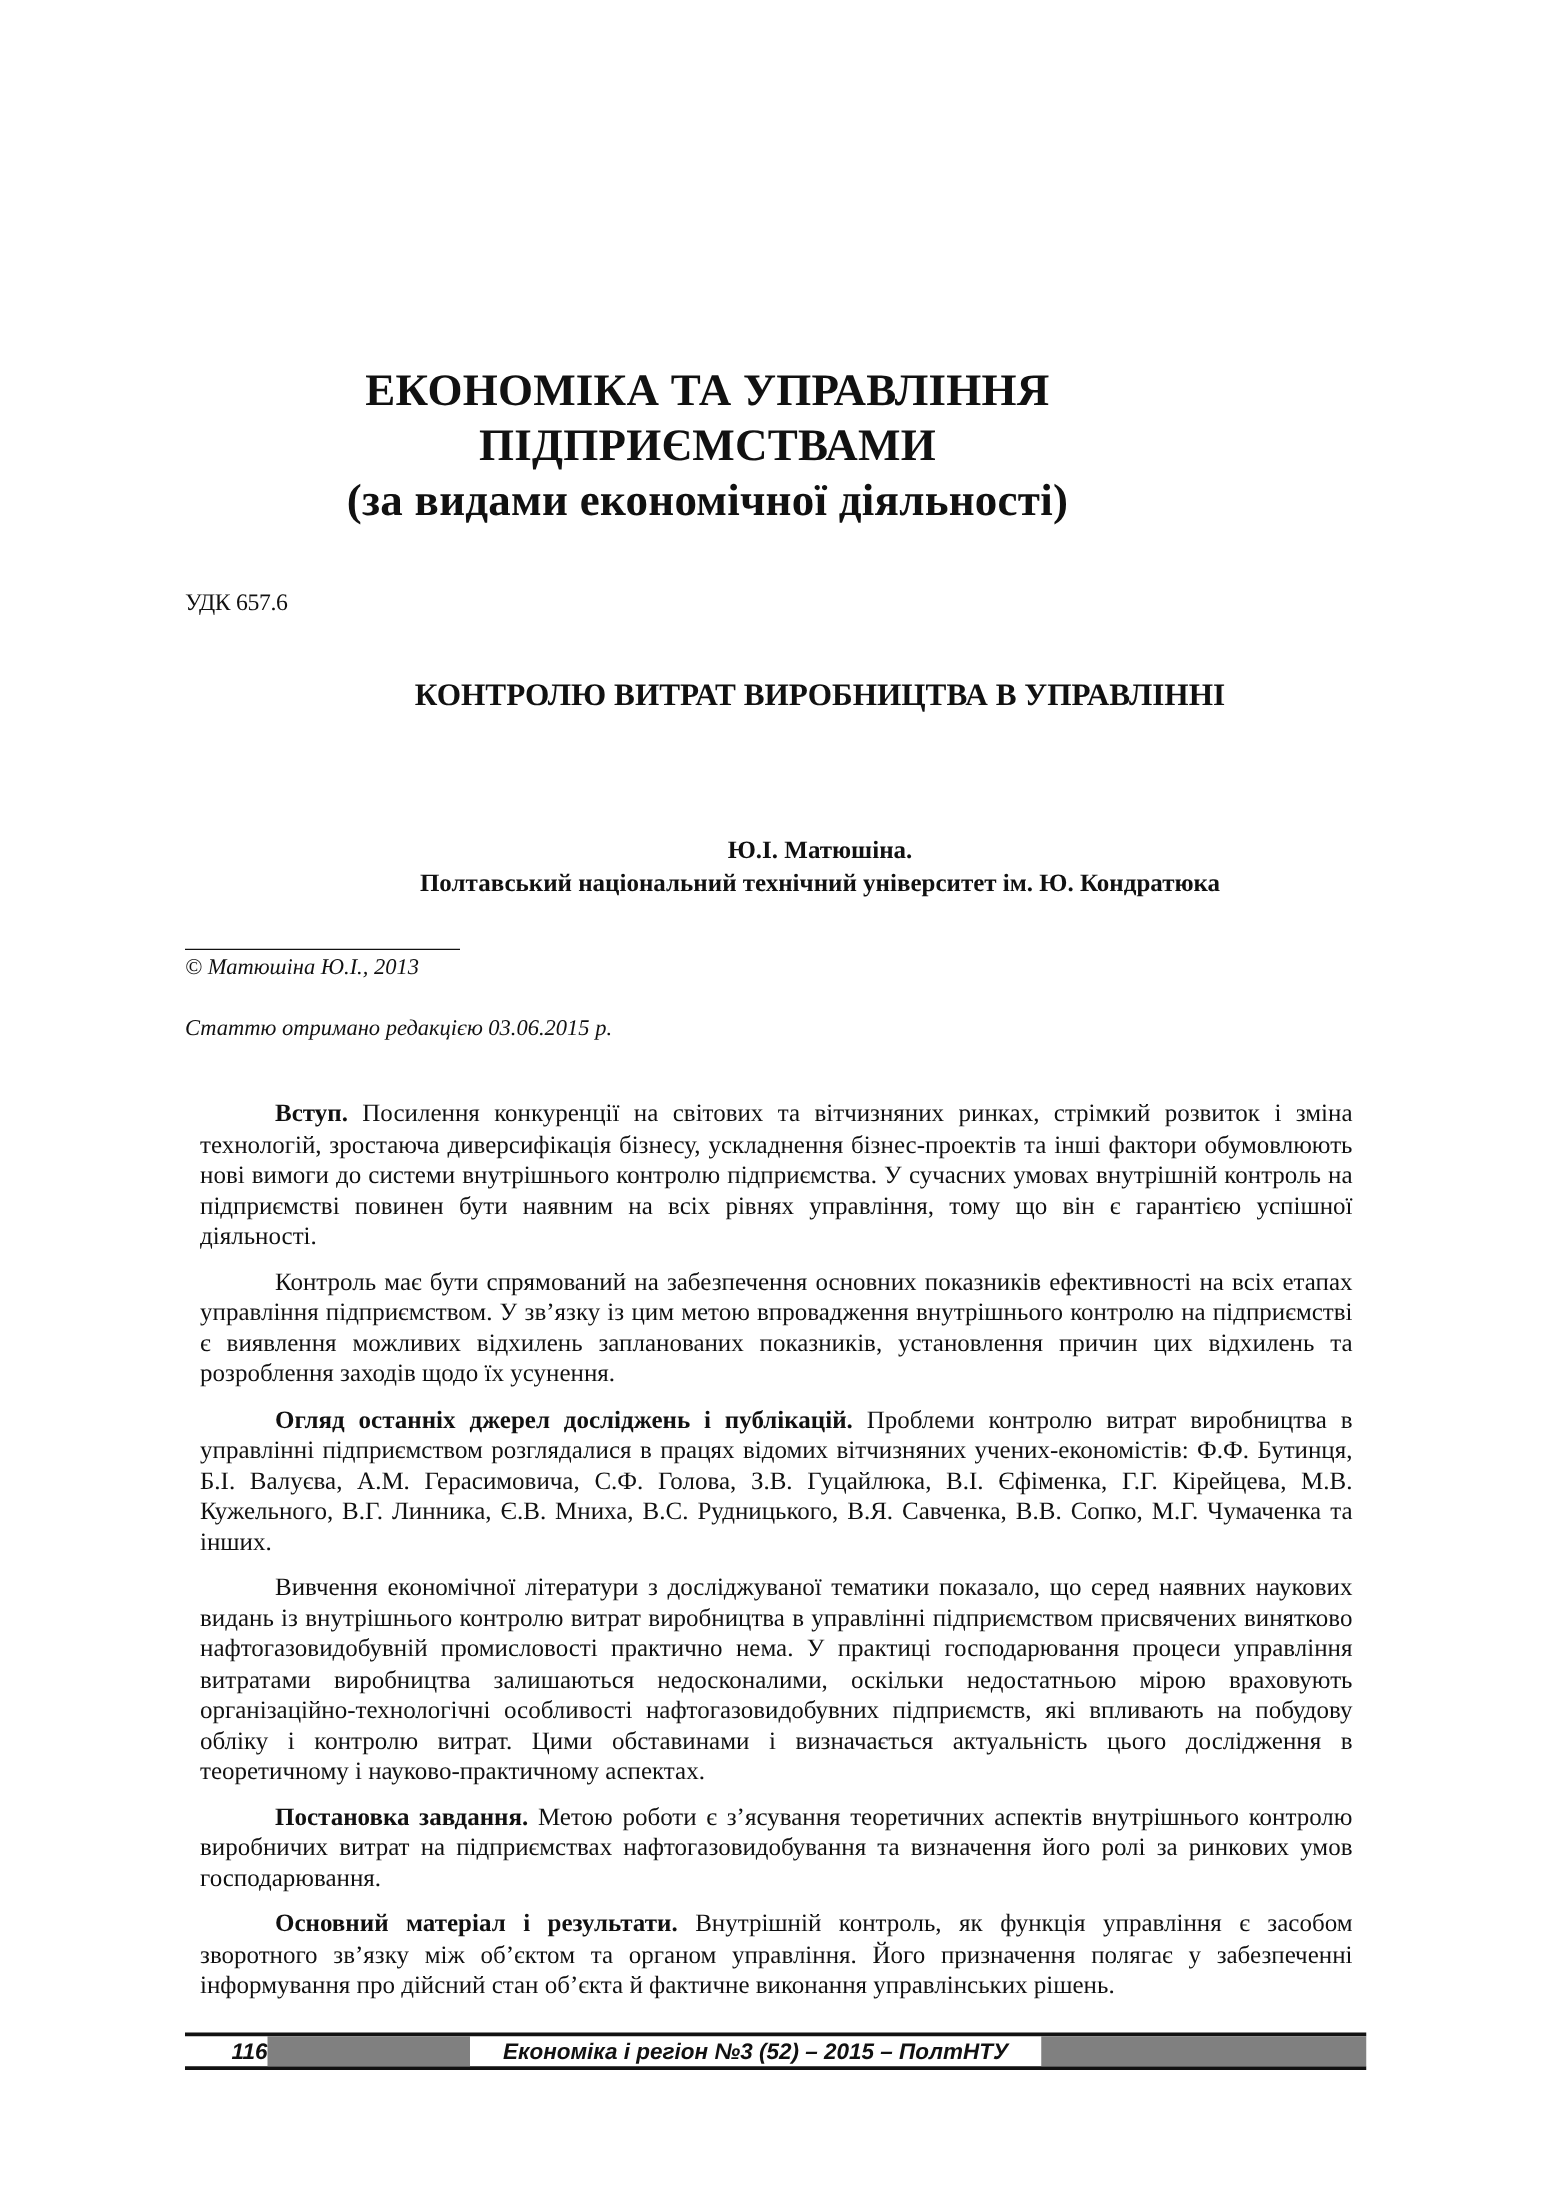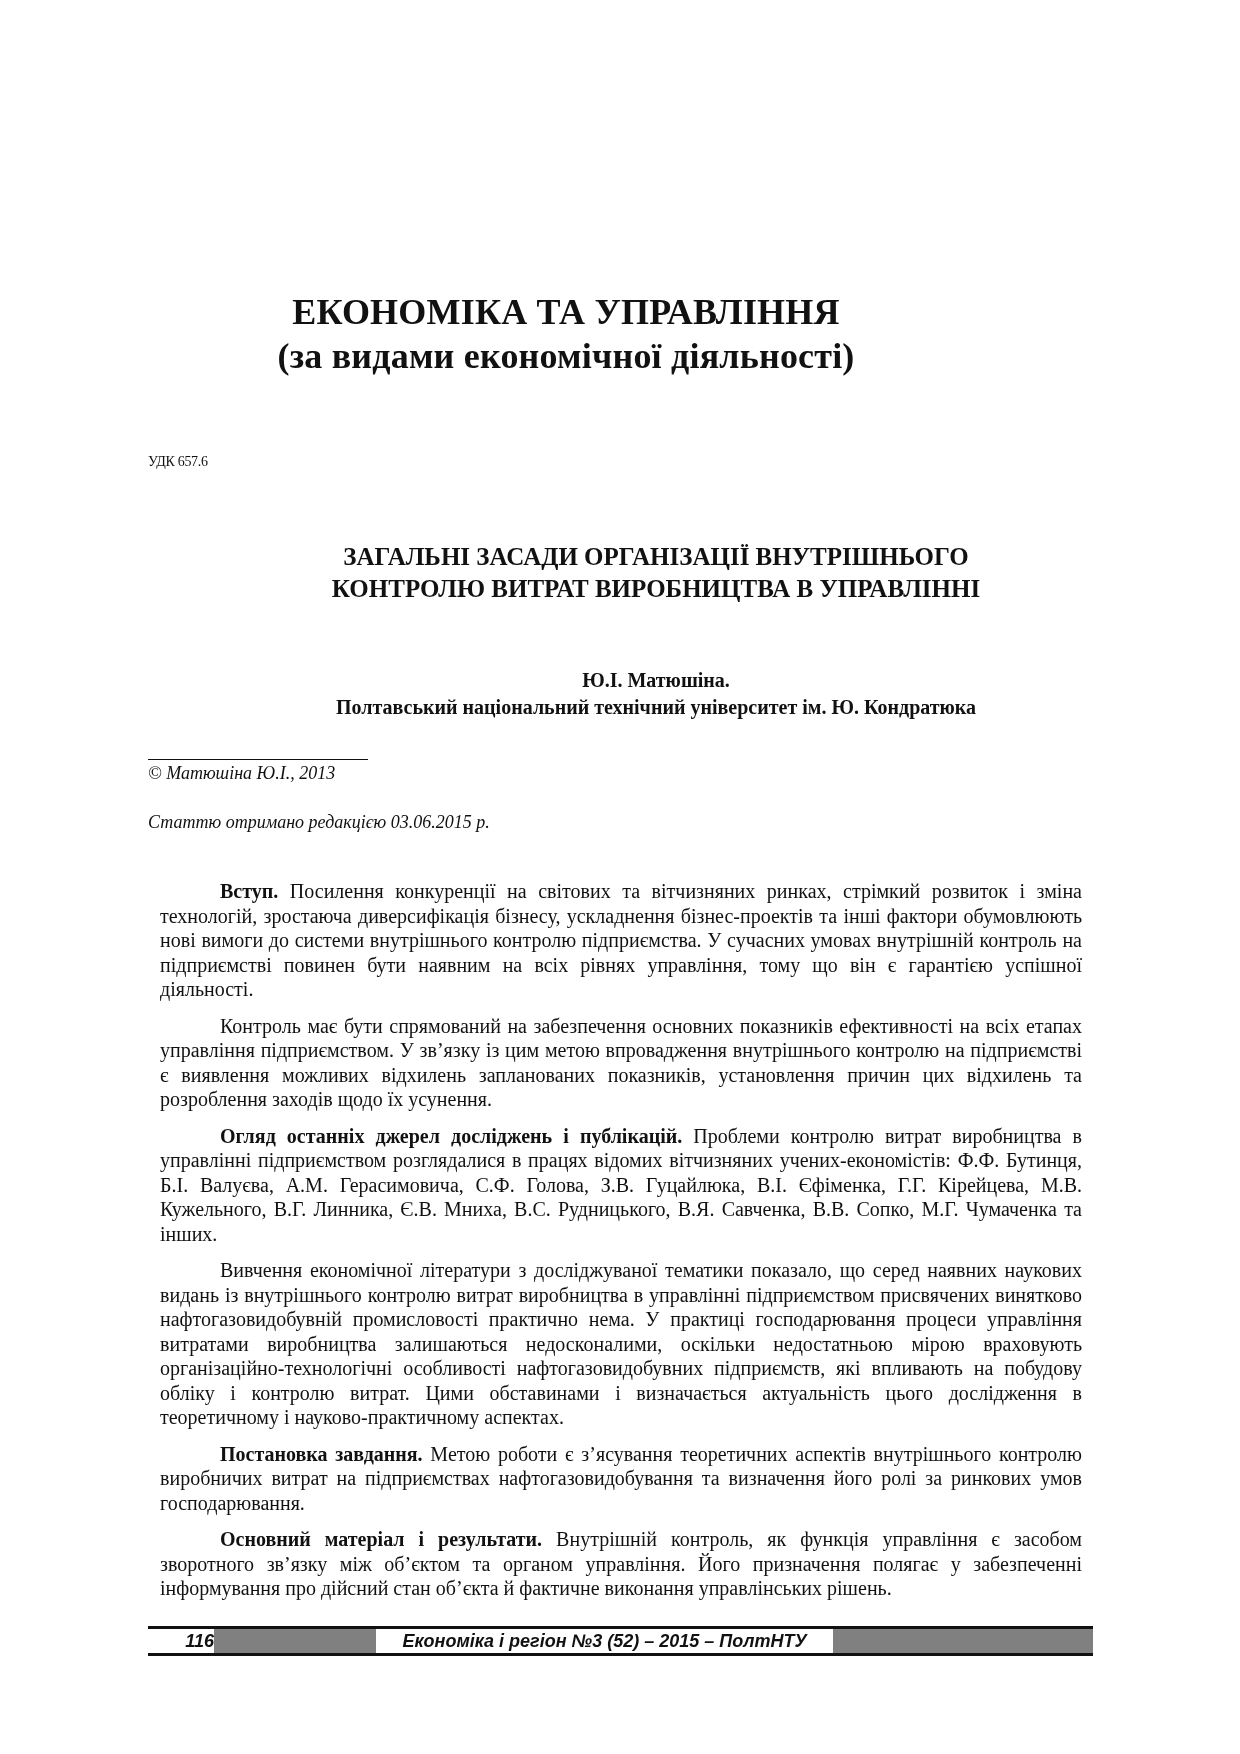--- a/index.html
+++ b/index.html
@@ -1,21 +1,21 @@
 <!DOCTYPE html>
 <html><head>
 <meta charset="utf-8">
 <style>
   html, body { margin: 0; padding: 0; background: #ffffff; }
   body { width: 1240px; height: 1754px; position: relative; overflow: hidden;
          font-family: "Liberation Serif", "DejaVu Serif", serif; color: #111; }
   .section-title { position: absolute; left: 0; width: 1132px; top: 290px; text-align: center;
          font-weight: bold; font-size: 36px; line-height: 44px; letter-spacing: 0.2px; }
   .section-title .sub { font-size: 36px; }
-  .udk { position: absolute; left: 148px; top: 454px; font-size: 14px; letter-spacing: -0.3px; }
+  .udk { position: absolute; left: 148px; top: 472px; font-size: 19px; letter-spacing: -0.3px; }
   .article-title { position: absolute; left: 148px; width: 946px; top: 541px; text-align: center;
          font-weight: bold; font-size: 25px; line-height: 32px; }
   .article-title div { padding-left: 70px; }
   .author { position: absolute; left: 148px; width: 946px; top: 667px; text-align: center;
          font-weight: bold; font-size: 20px; line-height: 27px; }
   .author div { padding-left: 70px; text-align: center; }
   .fn-rule { position: absolute; left: 148px; top: 759px; width: 220px; height: 0; border-top: 1px solid #111; }
   .copyright { position: absolute; left: 148px; top: 763px; font-style: italic; font-size: 18px; }
   .received { position: absolute; left: 148px; top: 812px; font-style: italic; font-size: 18px; }
   .body-text { position: absolute; left: 148px; top: 867px; width: 946px; font-size: 20px;
@@ -28,27 +28,27 @@
   .footer .page { width: 66px; text-align: right; line-height: 24px; }
   .footer .gray1 { width: 162px; background: #808080; }
   .footer .journal { width: 457px; text-align: center; line-height: 24px; }
   .footer .gray2 { flex: 1; background: #808080; }
 </style>
 </head>
 <body>
 
 <div class="section-title">
   <div>ЕКОНОМІКА ТА УПРАВЛІННЯ</div>
+  <div>ПІДПРИЄМСТВАМИ</div>
   <div class="sub">(за видами економічної діяльності)</div>
 </div>
 
 <div class="udk">УДК 657.6</div>
 
 <div class="article-title">
-  <div>ЗАГАЛЬНІ ЗАСАДИ ОРГАНІЗАЦІЇ ВНУТРІШНЬОГО</div>
   <div>КОНТРОЛЮ ВИТРАТ ВИРОБНИЦТВА В УПРАВЛІННІ</div>
 </div>
 
 <div class="author">
   <div>Ю.І. Матюшіна.</div>
   <div>Полтавський національний технічний університет ім. Ю. Кондратюка</div>
 </div>
 
 <div class="fn-rule"></div>
 <div class="copyright">© Матюшіна Ю.І., 2013</div>

